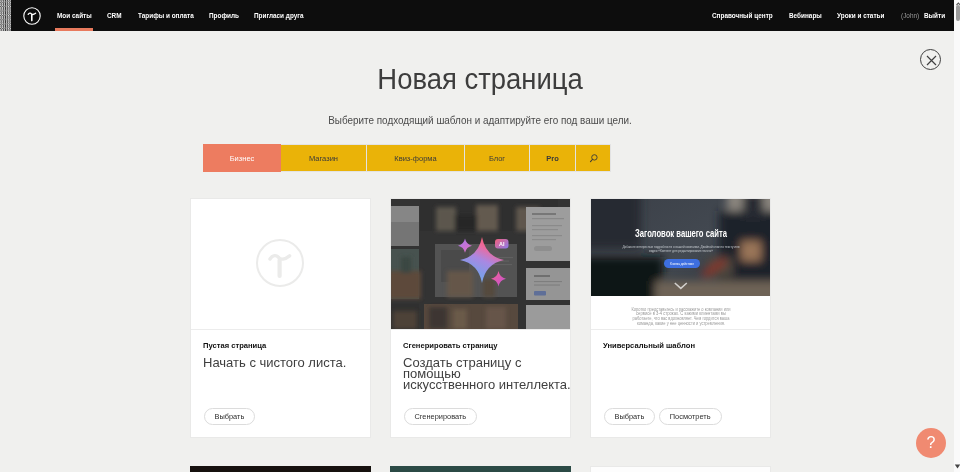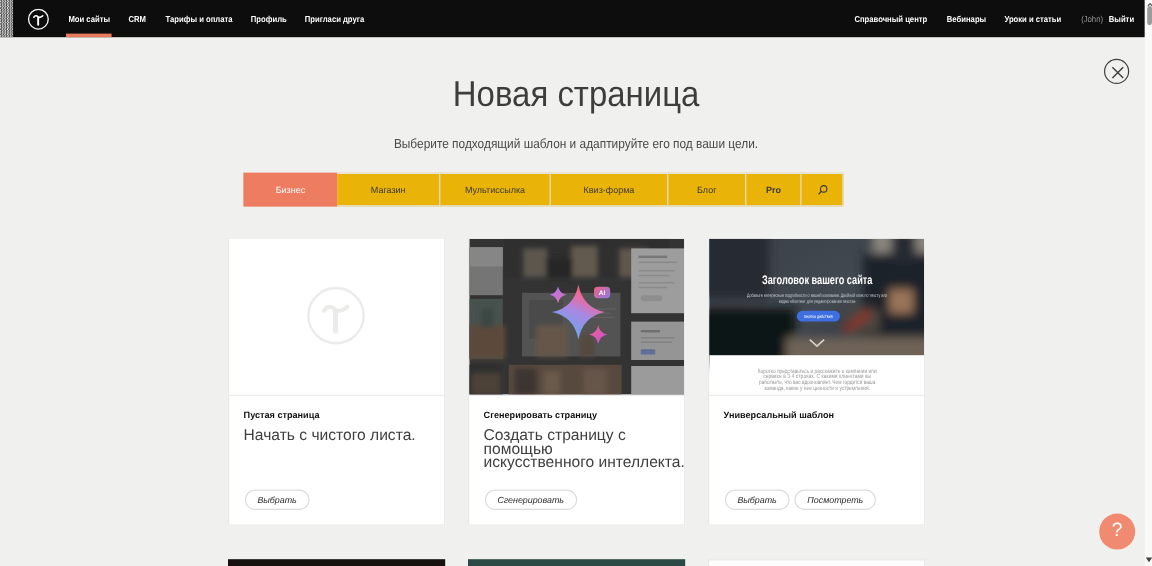--- a/index.html
+++ b/index.html
@@ -30,21 +30,21 @@
   .tab.active { background:#ed7c60; color:#fff; border-color:#ed7c60; }
 
   
   .card { position:absolute; top:198px; width:181px; height:240px; background:#fff; border:1px solid #e9e9e8; }
   .cimg { position:absolute; left:0; top:0; width:179px; height:130px; overflow:hidden; }
   .cimg svg { display:block; }
   .cdiv { position:absolute; left:0; top:130px; width:179px; height:1px; background:#ececec; }
   .ctitle { position:absolute; left:12px; top:142px; font-size:7.6px; font-weight:bold; color:#111; }
   .cdesc { position:absolute; left:12px; top:159px; width:168px; font-size:13px; line-height:10.8px; color:#3f3f3f; }
   .cbtns { position:absolute; left:12.5px; bottom:12.5px; display:flex; gap:3.5px; }
-  .btn { height:17px; border:1px solid #dcdcdc; border-radius:8.5px; background:#fff; display:flex; align-items:center; justify-content:center; font-size:7.4px; color:#2e2e2e; padding:0 10px;font-style:italic; }
+  .btn { height:17px; border:1px solid #dcdcdc; border-radius:8.5px; background:#fff; display:flex; align-items:center; justify-content:center; font-size:7.4px; color:#2e2e2e; padding:0 10px; }
 
   
   .bcard { position:absolute; top:466px; width:181px; height:6px; }
 
   
   #help { position:absolute; left:916px; top:428px; width:30px; height:30px; border-radius:50%; background:#f08a71; color:#fff; text-align:center; line-height:29px; font-size:16px; font-weight:normal; }
 
   
   #sbar { position:absolute; left:954px; top:0; width:6px; height:472px; background:#fafafa; }
   #sthumb { position:absolute; left:956px; top:5px; width:3.5px; height:16px; border-radius:2px; background:#9b9b9b; }
@@ -86,21 +86,20 @@
       <path d="M1 1 L10 10 M10 1 L1 10" stroke="#3f3f3f" stroke-width="1.2"></path>
     </svg>
 </div>
 
 <div id="title">Новая страница</div>
 <div id="subtitle">Выберите подходящий шаблон и адаптируйте его под ваши цели.</div>
 
 <div id="tabs">
   <div class="tab active" style="width:78px;">Бизнес</div>
   <div class="tab" style="width:86px;">Магазин</div>
-  <div class="tab" style="width:92px;">Мультиссылка</div>
   <div class="tab" style="width:98px;">Квиз-форма</div>
   <div class="tab" style="width:65px;">Блог</div>
   <div class="tab" style="width:46px;font-weight:bold;">Pro</div>
   <div class="tab" style="width:35px;">
     <svg width="9" height="9" viewBox="0 0 9 9">
         <circle cx="5.4" cy="3.4" r="2.7" fill="none" stroke="#3a3a3a" stroke-width="0.9"></circle>
         <path d="M3.4 5.5 L1.5 7.6" stroke="#3a3a3a" stroke-width="1.1" stroke-linecap="round"></path>
       </svg>
   </div>
 </div>

